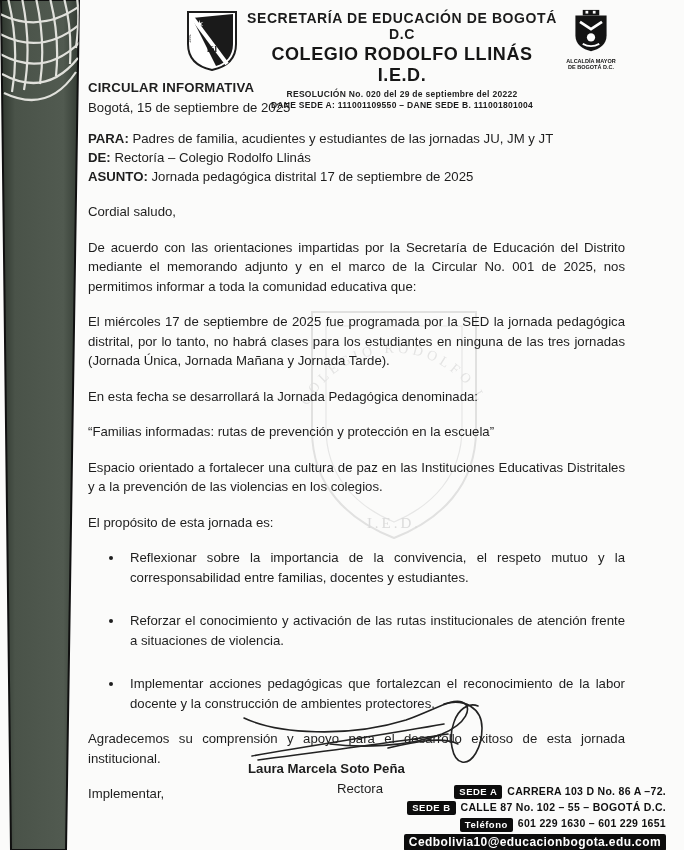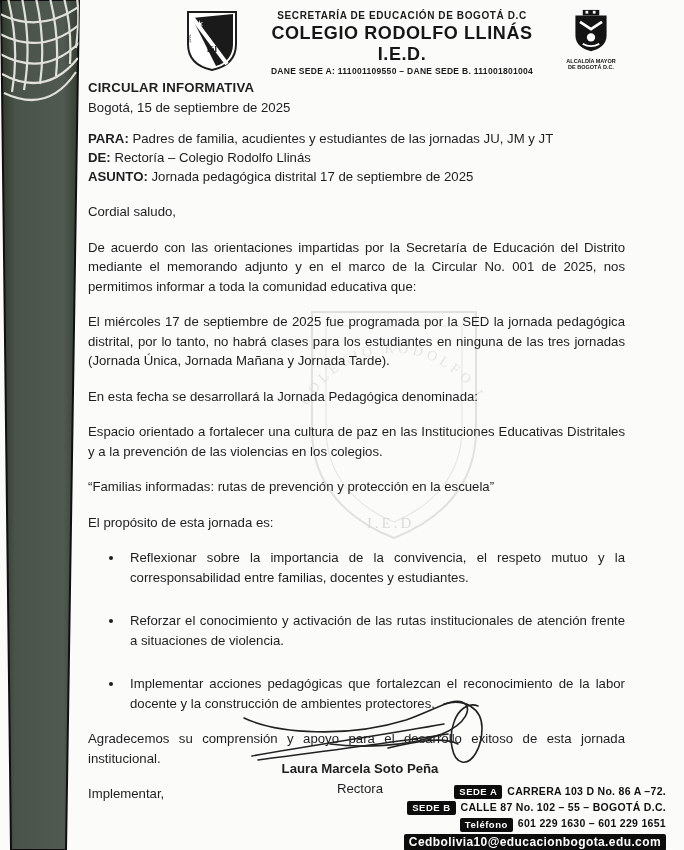--- a/index.html
+++ b/index.html
@@ -15,21 +15,21 @@
 
   
   .edge-strip{position:absolute;left:0;top:0;width:84px;height:850px;z-index:1;}
 
   
   .watermark{position:absolute;left:288px;top:278px;z-index:0;opacity:.55;}
 
   
   .header{position:absolute;left:183px;top:8px;width:436px;display:flex;align-items:flex-start;z-index:2;}
   .header .htext{flex:1;text-align:center;padding:0 6px;}
-  .h-line1{font-size:10px;font-weight:bold;letter-spacing:.6px;color:#1b1b1b;margin-top:2px;}
+  .h-line1{font-size:14px;font-weight:bold;letter-spacing:.6px;color:#1b1b1b;margin-top:2px;}
   .h-name{font-size:18px;font-weight:800;letter-spacing:.6px;color:#161616;margin-top:2px;}
   .h-line3{font-size:8.5px;font-weight:600;letter-spacing:.3px;color:#222;margin-top:3px;}
   .h-line4{font-size:8.5px;font-weight:bold;letter-spacing:.3px;color:#1b1b1b;margin-top:1px;}
   .rlogo{width:56px;text-align:center;}
   .rlogo-cap{font-size:5.5px;font-weight:bold;line-height:6px;color:#111;}
 
   
   .content{position:absolute;left:88px;top:78px;width:537px;z-index:2;font-size:13.2px;line-height:19.5px;}
   .t-center{text-align:left;}
   .doc-title{font-weight:bold;letter-spacing:.2px;}
@@ -37,21 +37,21 @@
   .meta div{line-height:19px;}
   .meta .lbl{font-weight:bold;}
   .para{margin:16px 0 0 0;text-align:justify;}
   .para.nojust{text-align:left;}
   ul.goals{margin:16px 0 0 0;padding:0 0 0 36px;}
   ul.goals li{margin:0 0 24px 0;padding-left:6px;text-align:justify;}
   ul.goals li:last-child{margin-bottom:0;}
 
   
   .sig-svg{position:absolute;left:238px;top:690px;z-index:3;}
-  .sig-name{position:absolute;left:248px;top:761px;width:224px;text-align:center;font-weight:bold;font-size:13.2px;z-index:4;}
+  .sig-name{position:absolute;left:248px;top:761px;width:224px;text-align:left;font-weight:bold;font-size:13.2px;z-index:4;}
   .sig-role{position:absolute;left:248px;top:781px;width:224px;text-align:center;font-size:13.2px;z-index:4;}
 
   
   .footer{position:absolute;right:18px;top:785px;text-align:right;z-index:4;font-size:10.5px;font-weight:bold;letter-spacing:.3px;color:#101010;}
   .f-line{margin-bottom:2px;white-space:nowrap;}
   .badge{display:inline-block;background:#0d0d0d;color:#fff;font-size:9.5px;font-weight:bold;padding:1px 5px 2px 5px;border-radius:2px;margin-right:5px;letter-spacing:.5px;vertical-align:middle;}
   .badge.wide{font-size:12px;letter-spacing:.4px;margin-right:0;}
 </style>
 </head>
 <body>
@@ -103,20 +103,21 @@
       <path d="M5,4 H53 V36 C53,51 43,59 29,62 C15,59 5,51 5,36 Z" fill="#ffffff" stroke="#1d1d1d" stroke-width="2"></path>
       <path d="M50,6 L50,36 C50,48 43,55 33,58 L9,10 Z" fill="#1a1a1a"></path>
       <line x1="9" y1="9" x2="44" y2="56" stroke="#ffffff" stroke-width="4"></line>
       <text x="12" y="20" font-size="11" fill="#ffffff">✶</text>
       <text x="24" y="44" font-size="9" font-weight="bold" fill="#1a1a1a" font-family="Liberation Serif,serif">ln̈l</text>
       <text x="6" y="33" font-size="4" fill="#1a1a1a" transform="rotate(-90 8 33)">1991</text>
     </svg>
     <div class="htext">
       <div class="h-line1">SECRETARÍA DE EDUCACIÓN DE BOGOTÁ D.C</div>
       <div class="h-name">COLEGIO RODOLFO LLINÁS I.E.D.</div>
+      <div class="h-line3">RESOLUCIÓN No. 020 del 29 de septiembre del 20222</div>
       <div class="h-line4">DANE SEDE A: 111001109550 – DANE SEDE B. 111001801004</div>
     </div>
     <div class="rlogo">
       <svg width="44" height="46" viewBox="0 0 48 46">
         <rect x="15" y="0" width="18" height="6" fill="#141414"></rect>
         <rect x="18" y="1" width="3" height="3" fill="#ffffff"></rect>
         <rect x="26" y="1" width="3" height="3" fill="#ffffff"></rect>
         <path d="M7,6 H41 V28 C41,38 33,43 24,45 C15,43 7,38 7,28 Z" fill="#141414"></path>
         <path d="M12,13 L24,21 L36,13" stroke="#ffffff" stroke-width="3" fill="none"></path>
         <circle cx="24" cy="30" r="4.5" fill="#ffffff"></circle>
@@ -134,22 +135,22 @@
     <div class="meta">
       <div><span class="lbl">PARA:</span><span> Padres de familia, acudientes y estudiantes de las jornadas JU, JM y JT</span></div>
       <div><span class="lbl">DE:</span><span> Rectoría – Colegio Rodolfo Llinás</span></div>
       <div><span class="lbl">ASUNTO:</span><span> Jornada pedagógica distrital 17 de septiembre de 2025</span></div>
     </div>
 
     <p class="para nojust">Cordial saludo,</p>
     <p class="para">De acuerdo con las orientaciones impartidas por la Secretaría de Educación del Distrito mediante el memorando adjunto y en el marco de la Circular No. 001 de 2025, nos permitimos informar a toda la comunidad educativa que:</p>
     <p class="para">El miércoles 17 de septiembre de 2025 fue programada por la SED la jornada pedagógica distrital, por lo tanto, no habrá clases para los estudiantes en ninguna de las tres jornadas (Jornada Única, Jornada Mañana y Jornada Tarde).</p>
     <p class="para nojust">En esta fecha se desarrollará la Jornada Pedagógica denominada:</p>
+    <p class="para nojust">“Familias informadas: rutas de prevención y protección en la escuela”</p>
     <p class="para">Espacio orientado a fortalecer una cultura de paz en las Instituciones Educativas Distritales y a la prevención de las violencias en los colegios.</p>
-    <p class="para nojust">“Familias informadas: rutas de prevención y protección en la escuela”</p>
     <p class="para nojust">El propósito de esta jornada es:</p>
 
     <ul class="goals">
       <li>Reflexionar sobre la importancia de la convivencia, el respeto mutuo y la corresponsabilidad entre familias, docentes y estudiantes.</li>
       <li>Reforzar el conocimiento y activación de las rutas institucionales de atención frente a situaciones de violencia.</li>
       <li>Implementar acciones pedagógicas que fortalezcan el reconocimiento de la labor docente y la construcción de ambientes protectores.</li>
     </ul>
 
     <p class="para">Agradecemos su comprensión y apoyo para el desarrollo exitoso de esta jornada institucional.</p>
     <p class="para nojust">Implementar,</p>

